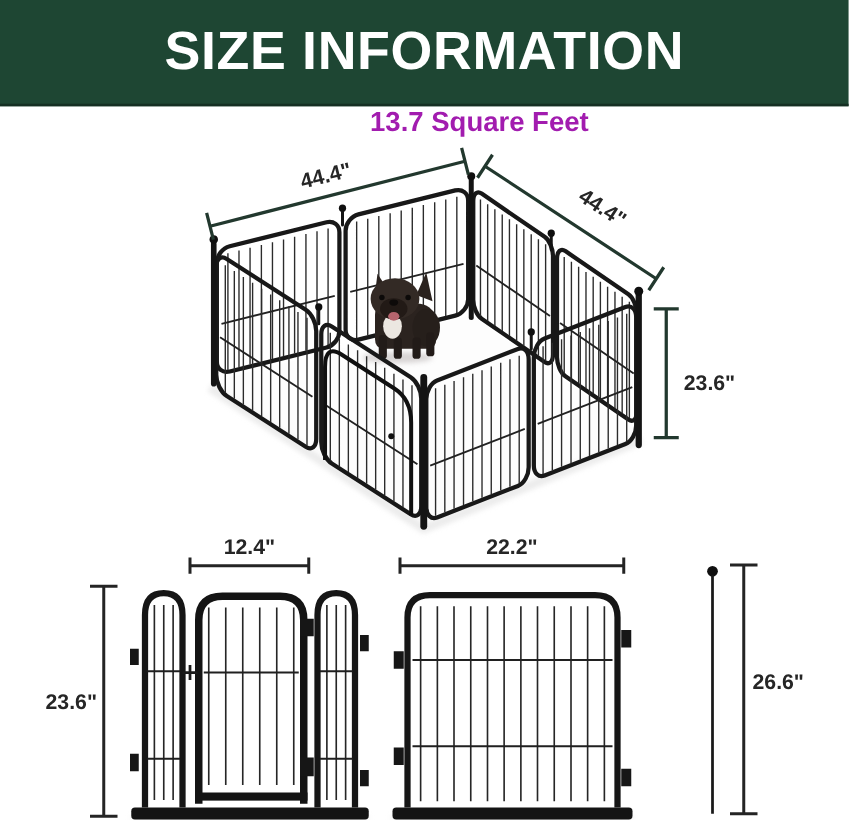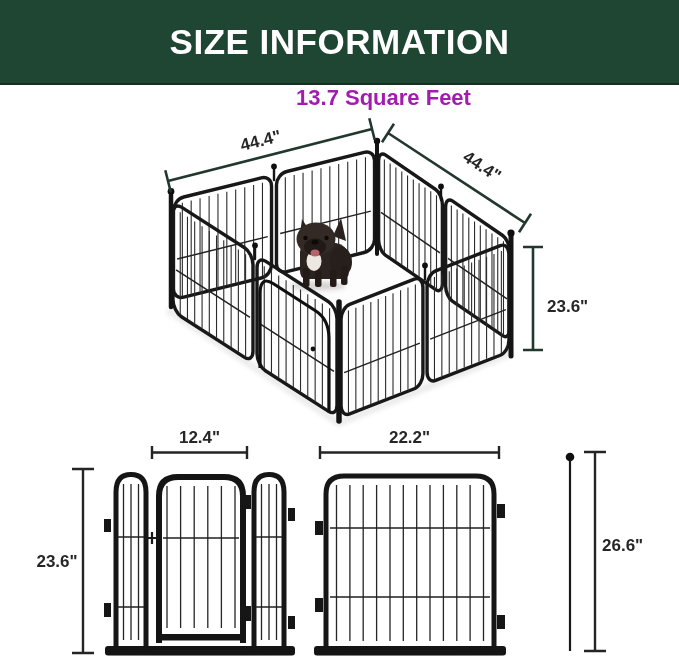--- a/index.html
+++ b/index.html
@@ -1,21 +1,21 @@
 <!DOCTYPE html>
 <html><head>
 <meta charset="utf-8">
 <style>
   html,body{margin:0;padding:0;background:#ffffff;}
   body{width:679px;height:656px;position:relative;overflow:hidden;
        font-family:"Liberation Sans",sans-serif;}
   .header{position:absolute;top:0;left:0;width:679px;height:83px;
           background:#1e4633;border-bottom:2px solid #152f23;
           display:flex;align-items:center;justify-content:center;}
-  .header h1{margin:0;color:#ffffff;font-size:35px;font-weight:bold;
+  .header h1{margin:0;color:#ffffff;font-size:43px;font-weight:bold;
              letter-spacing:0.5px;font-family:"Liberation Sans",sans-serif;}
   .subtitle{position:absolute;top:85px;left:12px;width:679px;text-align:center;
             font-size:22px;font-weight:bold;color:#a21caf;padding-left:32px;}
   svg{position:absolute;top:0;left:0;}
   .wframe{fill:none;stroke:#181818;}
   .wbars{fill:none;stroke:#2b2b2b;}
   .whbar{fill:none;stroke:#222222;}
   .dimg{fill:none;stroke:#22382e;stroke-width:2.6;}
   .dimd{fill:none;stroke:#242424;stroke-width:2.4;}
   .dimtxt{font-family:"Liberation Sans",sans-serif;font-size:17px;

